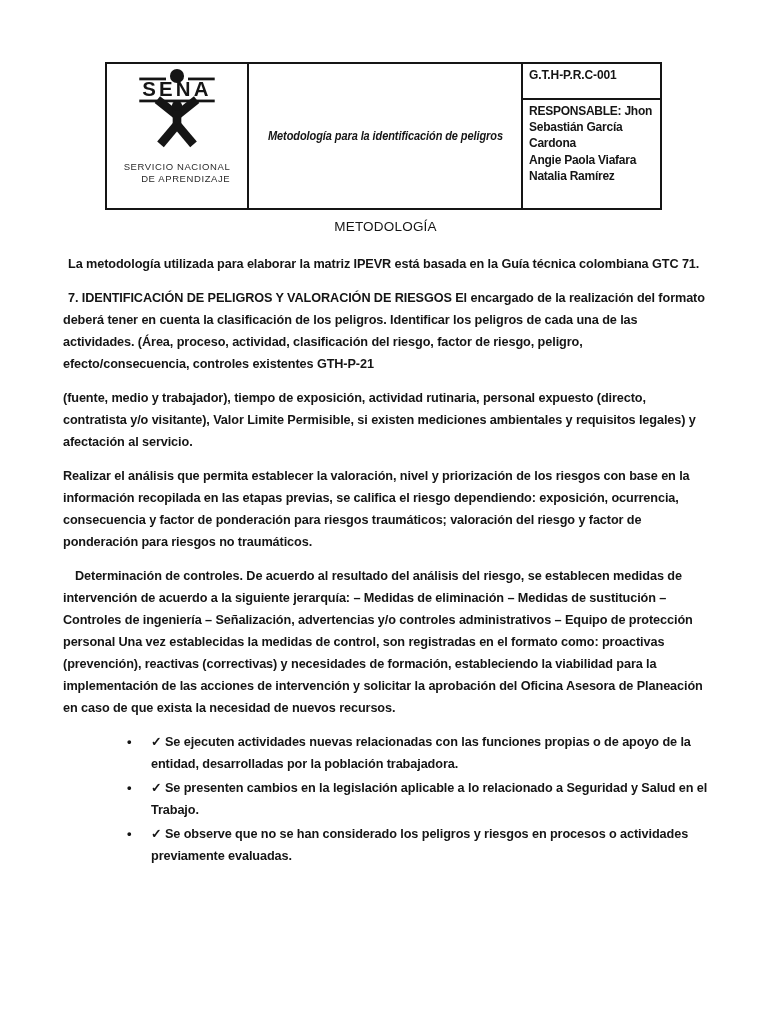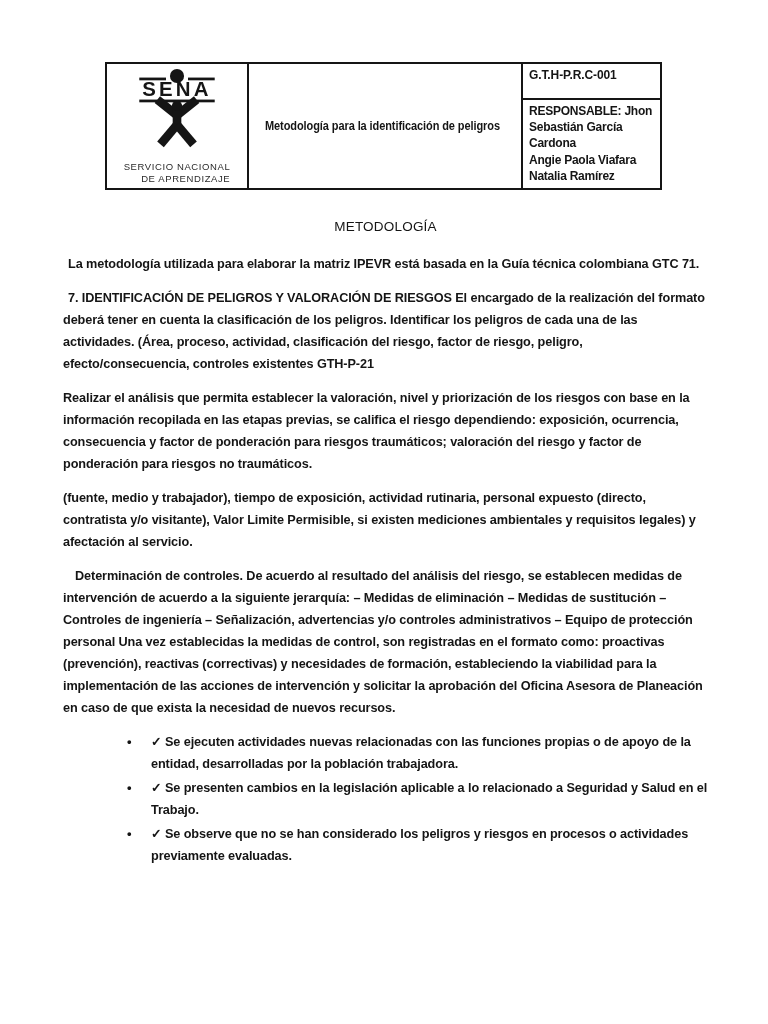--- a/index.html
+++ b/index.html
@@ -8,40 +8,41 @@
     position:relative;
     width:768px; height:1024px;
     background:#ffffff;
     font-family:"Liberation Sans", sans-serif;
     color:#151515;
     overflow:hidden;
   }
   
   .header-table {
     position:absolute; left:105px; top:62px;
-    width:557px; height:128px;
+    width:557px; height:148px;
     border:2px solid #151515;
     display:flex;
   }
   .cell { border-right:2px solid #151515; }
   .cell:last-child { border-right:none; }
   .cell-logo {
     width:142px;
     display:flex; flex-direction:column; align-items:center; justify-content:flex-start;
     padding-top:4px;
   }
   .logo-subtitle {
     font-size:9.5px; font-weight:400; letter-spacing:0.6px;
     text-align:right; white-space:pre-line; line-height:1.3;
     color:#2a2a2a; margin-top:11px;
   }
   .cell-title {
     flex:1;
-    display:flex; align-items:center; justify-content:flex-start;
+    display:flex; align-items:center; justify-content:center;
     overflow:hidden;
+    font-style:italic;
   }
   .cell-title span {
     display:inline-block; white-space:nowrap;
     font-weight:700; font-size:12.5px; letter-spacing:-0.1px;
     transform:scaleX(0.88); transform-origin:center;
   }
   .cell-meta { width:137px; display:flex; flex-direction:column; }
   .meta-code {
     height:36px; border-bottom:2px solid #151515;
     padding:4px 6px 0 6px;
@@ -123,23 +124,23 @@
   </div>
 
   <div class="doc-body">
 
     <div class="section-heading">METODOLOGÍA</div>
 
     <p class="indent-sm">La metodología utilizada para elaborar la matriz IPEVR está basada en la Guía técnica colombiana GTC 71.</p>
 
     <p class="indent-sm">7. IDENTIFICACIÓN DE PELIGROS Y VALORACIÓN DE RIESGOS   El encargado de la realización del formato deberá tener en cuenta la clasificación de los peligros.   Identificar los peligros de cada una de las actividades. (Área, proceso, actividad, clasificación del riesgo, factor de riesgo, peligro, efecto/consecuencia, controles existentes GTH-P-21</p>
 
+    <p>(fuente, medio y trabajador), tiempo de exposición, actividad rutinaria, personal expuesto (directo, contratista y/o visitante), Valor Limite Permisible, si existen mediciones ambientales y requisitos legales) y afectación al servicio.</p>
+
     <p>Realizar el análisis que permita establecer la valoración, nivel y priorización de los riesgos con base en la información recopilada en las etapas previas, se califica el riesgo dependiendo: exposición, ocurrencia, consecuencia y factor de ponderación para riesgos traumáticos; valoración del riesgo y factor de ponderación para riesgos no traumáticos.</p>
-
-    <p>(fuente, medio y trabajador), tiempo de exposición, actividad rutinaria, personal expuesto (directo, contratista y/o visitante), Valor Limite Permisible, si existen mediciones ambientales y requisitos legales) y afectación al servicio.</p>
 
     <p class="indent-md">Determinación de controles. De acuerdo al resultado del análisis del riesgo, se establecen medidas de intervención de acuerdo a la siguiente jerarquía: – Medidas de eliminación – Medidas de sustitución – Controles de ingeniería – Señalización, advertencias y/o controles administrativos – Equipo de protección personal Una vez establecidas la medidas de control, son registradas en el formato como: proactivas (prevención), reactivas (correctivas) y necesidades de formación, estableciendo la viabilidad para la implementación de las acciones de intervención y solicitar la aprobación del Oficina Asesora de Planeación en caso de que exista la necesidad de nuevos recursos.</p>
 
 
     <ul class="bullet-list">
       <li>
         <span class="bullet-dot">•</span>
         <span>✓ Se ejecuten actividades nuevas relacionadas con las funciones propias o de apoyo de la entidad, desarrolladas por la población trabajadora.</span>
       </li>
       <li>

